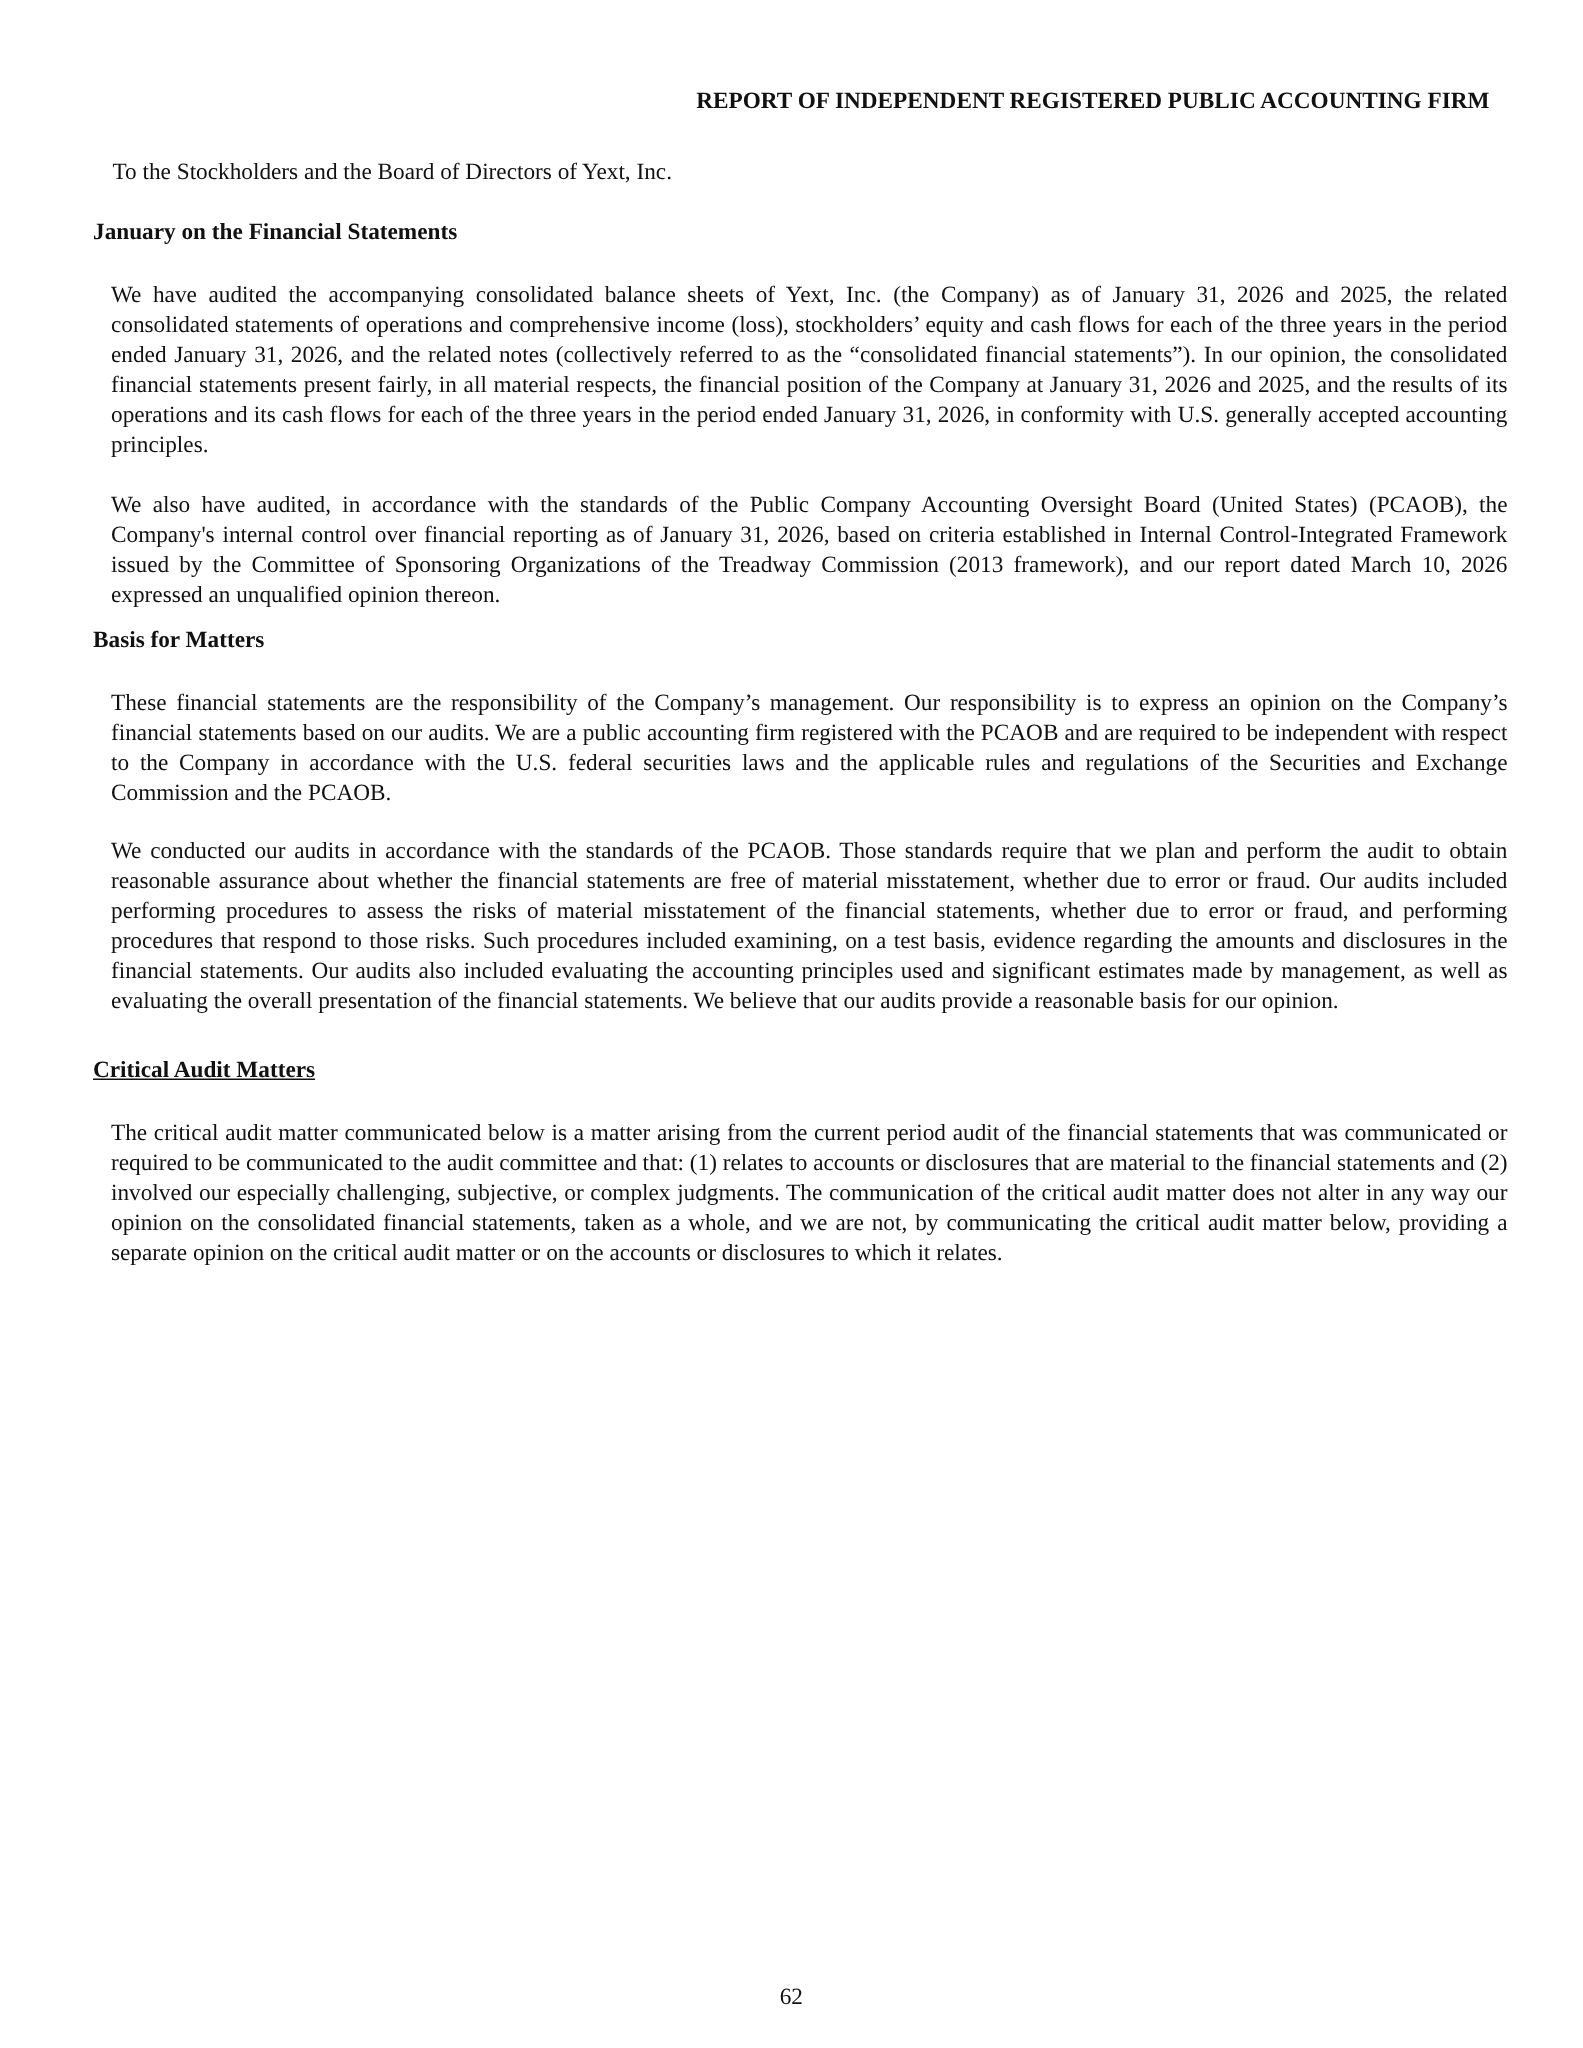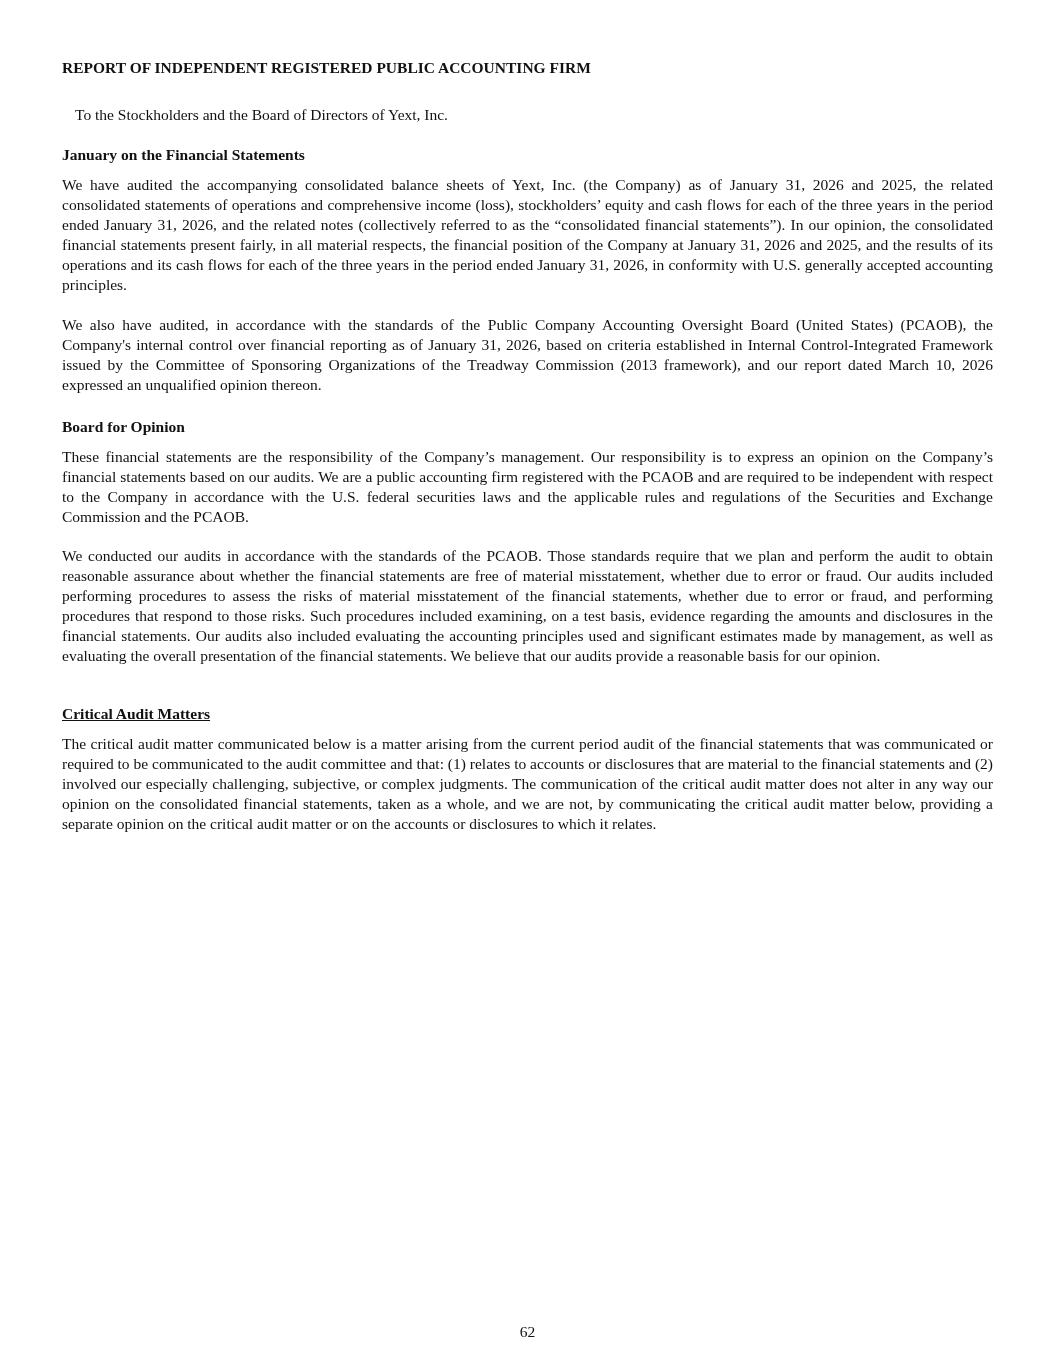--- a/index.html
+++ b/index.html
@@ -19,21 +19,21 @@
       position: absolute;
       left: 62px;
       top: 0;
       width: 931px;
     }
     .title {
       position: absolute;
       top: 58px;
       left: 0;
       width: 931px;
-      text-align: left;
+      text-align: right;
       font-weight: bold;
       font-size: 15.5px;
       letter-spacing: 0;
       line-height: 20px;
     }
     .salutation {
       position: absolute;
       top: 105px;
       left: 13px;
       font-size: 15.5px;
@@ -46,21 +46,21 @@
       font-size: 15.5px;
       line-height: 20px;
     }
     .para {
       position: absolute;
       left: 0;
       width: 931px;
       font-size: 15.5px;
       line-height: 20.1px;
       text-align: justify;
-      margin: 0;
+      margin: 12px;
     }
     .page-number {
       position: absolute;
       top: 1322px;
       left: 0;
       width: 1055px;
       text-align: center;
       font-size: 15.5px;
       line-height: 20px;
     }
@@ -70,21 +70,21 @@
 
 <div class="page">
   <div class="title">REPORT OF INDEPENDENT REGISTERED PUBLIC ACCOUNTING FIRM</div>
 
   <div class="salutation">To the Stockholders and the Board of Directors of Yext, Inc.</div>
 
   <div class="heading" style="top:145px;">January on the Financial Statements</div>
   <p class="para" style="top:175px;">We have audited the accompanying consolidated balance sheets of Yext, Inc. (the Company) as of January 31, 2026 and 2025, the related consolidated statements of operations and comprehensive income (loss), stockholders’ equity and cash flows for each of the three years in the period ended January 31, 2026, and the related notes (collectively referred to as the “consolidated financial statements”). In our opinion, the consolidated financial statements present fairly, in all material respects, the financial position of the Company at January 31, 2026 and 2025, and the results of its operations and its cash flows for each of the three years in the period ended January 31, 2026, in conformity with U.S. generally accepted accounting principles.</p>
   <p class="para" style="top:315px;">We also have audited, in accordance with the standards of the Public Company Accounting Oversight Board (United States) (PCAOB), the Company's internal control over financial reporting as of January 31, 2026, based on criteria established in Internal Control-Integrated Framework issued by the Committee of Sponsoring Organizations of the Treadway Commission (2013 framework), and our report dated March 10, 2026 expressed an unqualified opinion thereon.</p>
 
-  <div class="heading" style="top:417px;">Board for Opinion</div>
+  <div class="heading" style="top:417px;">Basis for Matters</div>
   <p class="para" style="top:447px;">These financial statements are the responsibility of the Company’s management. Our responsibility is to express an opinion on the Company’s financial statements based on our audits. We are a public accounting firm registered with the PCAOB and are required to be independent with respect to the Company in accordance with the U.S. federal securities laws and the applicable rules and regulations of the Securities and Exchange Commission and the PCAOB.</p>
   <p class="para" style="top:546px;">We conducted our audits in accordance with the standards of the PCAOB. Those standards require that we plan and perform the audit to obtain reasonable assurance about whether the financial statements are free of material misstatement, whether due to error or fraud. Our audits included performing procedures to assess the risks of material misstatement of the financial statements, whether due to error or fraud, and performing procedures that respond to those risks. Such procedures included examining, on a test basis, evidence regarding the amounts and disclosures in the financial statements. Our audits also included evaluating the accounting principles used and significant estimates made by management, as well as evaluating the overall presentation of the financial statements. We believe that our audits provide a reasonable basis for our opinion.</p>
 
   <div class="heading" style="top:704px;text-decoration:underline;">Critical Audit Matters</div>
   <p class="para" style="top:734px;">The critical audit matter communicated below is a matter arising from the current period audit of the financial statements that was communicated or required to be communicated to the audit committee and that: (1) relates to accounts or disclosures that are material to the financial statements and (2) involved our especially challenging, subjective, or complex judgments. The communication of the critical audit matter does not alter in any way our opinion on the consolidated financial statements, taken as a whole, and we are not, by communicating the critical audit matter below, providing a separate opinion on the critical audit matter or on the accounts or disclosures to which it relates.</p>
 </div>
 
 <div class="page-number">62</div>
 
 </body></html>

